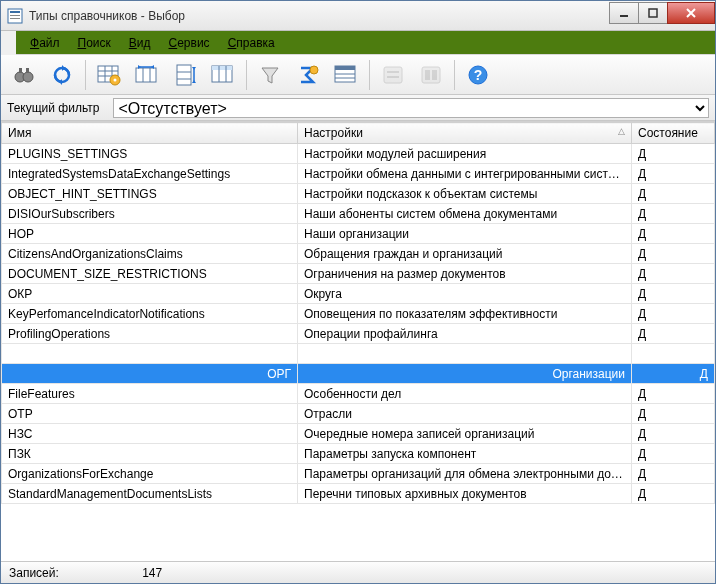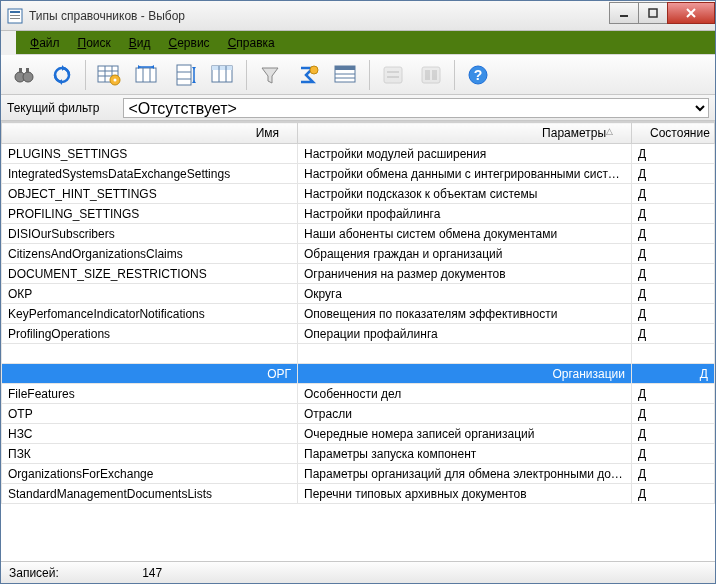--- a/index.html
+++ b/index.html
@@ -11,25 +11,25 @@
   .win-controls { display: flex; height: 22px; margin-top: -6px; }
   .win-btn { width: 30px; height: 22px; border: 1px solid #8a8a8a; background: linear-gradient(#f8f8f8,#dcdcdc); display: flex; align-items: center; justify-content: center; margin-left: -1px; cursor: pointer; }
   .win-btn.close { width: 48px; background: linear-gradient(#e99,#c43a2a); border-color: #9a2a1e; color:#fff; }
   .win-btn svg { display:block; }
   .menubar { height: 24px; background: #4d7c0f; display: flex; align-items: center; padding: 0 6px; gap: 2px; border-bottom: 1px solid #d8d8d8; margin-left: 15px; }
   .menu-item { padding: 3px 8px; cursor: pointer; }
   .menu-item u { text-decoration: underline; }
   .toolbar { height: 40px; background: linear-gradient(#fdfdfd,#ececec); display: flex; align-items: center; padding: 0 6px; gap: 4px; border-bottom: 1px solid #c8c8c8; }
   .tbtn { width: 34px; height: 32px; border: 1px solid transparent; border-radius: 3px; display:flex; align-items:center; justify-content:center; cursor:pointer; }
   .tsep { width:1px; height:30px; background:#c8c8c8; margin:0 2px; }
-  .filterbar { height: 26px; background: linear-gradient(#f6f6f6,#eaeaea); display:flex; align-items:center; padding:0 6px; gap:24px; border-bottom:1px solid #c8c8c8; }
+  .filterbar { height: 26px; background: linear-gradient(#f6f6f6,#eaeaea); display:flex; align-items:center; padding:0 6px; gap:14px; border-bottom:1px solid #c8c8c8; }
   .filterbar select { flex:1; font-size:16px; height:20px; border:1px solid #b0b0b0; background:#fff; }
   .grid { flex:1; overflow:auto; background:#fff; border-top:1px solid #d0d0d0; }
   table { width:100%; border-collapse:collapse; table-layout:fixed; }
-  thead th { background:linear-gradient(#fdfdfd,#ececec); border:1px solid #d0d0d0; text-align:right; font-weight:normal; padding:3px 18px; font-size:12px; position:sticky; top:0; }
+  thead th { background:linear-gradient(#fdfdfd,#ececec); border:1px solid #d0d0d0; text-align:left; font-weight:normal; padding:3px 6px; font-size:12px; position:sticky; top:0; }
   thead th .sort { float:right; color:#888; font-size:9px; }
   tbody td { border:1px solid #e4e4e4; padding:2px 6px; font-size:12px; white-space:nowrap; overflow:hidden; text-overflow:ellipsis; height:20px; }
   tbody tr.selected td { background:#2a8aef; color:#fff;text-align:right; }
   .statusbar { height:22px; border-top:1px solid #c8c8c8; background:linear-gradient(#fdfdfd,#e8e8e8); display:flex; align-items:center; padding:0 8px; font-size:12px;gap:40px; }
   .col-name { width: 296px; }
   .col-title { width: 334px; }
   .col-state { width: auto; }
 </style>
 </head>
 <body>
@@ -180,48 +180,48 @@
   <div class="grid">
     <table>
       <colgroup>
           <col class="col-name">
           <col class="col-title">
           <col class="col-state">
         </colgroup>
       <thead>
         <tr>
           <th>Имя</th>
-          <th><span>Параметры</span><span class="sort">△</span></th>
+          <th><span>Настройки</span><span class="sort">△</span></th>
           <th>Состояние</th>
         </tr>
       </thead>
       <tbody id="grid-body">
           <tr>
             <td>PLUGINS_SETTINGS</td>
             <td>Настройки модулей расширения</td>
             <td>Д</td>
           </tr>
           <tr>
             <td>IntegratedSystemsDataExchangeSettings</td>
             <td>Настройки обмена данными с интегрированными систем…</td>
             <td>Д</td>
           </tr>
           <tr>
             <td>OBJECT_HINT_SETTINGS</td>
             <td>Настройки подсказок к объектам системы</td>
             <td>Д</td>
           </tr>
           <tr>
-            <td>PROFILING_SETTINGS</td>
-            <td>Настройки профайлинга</td>
-            <td>Д</td>
-          </tr>
-          <tr>
             <td>DISIOurSubscribers</td>
             <td>Наши абоненты систем обмена документами</td>
+            <td>Д</td>
+          </tr>
+          <tr>
+            <td>НОР</td>
+            <td>Наши организации</td>
             <td>Д</td>
           </tr>
           <tr>
             <td>CitizensAndOrganizationsClaims</td>
             <td>Обращения граждан и организаций</td>
             <td>Д</td>
           </tr>
           <tr>
             <td>DOCUMENT_SIZE_RESTRICTIONS</td>
             <td>Ограничения на размер документов</td>

